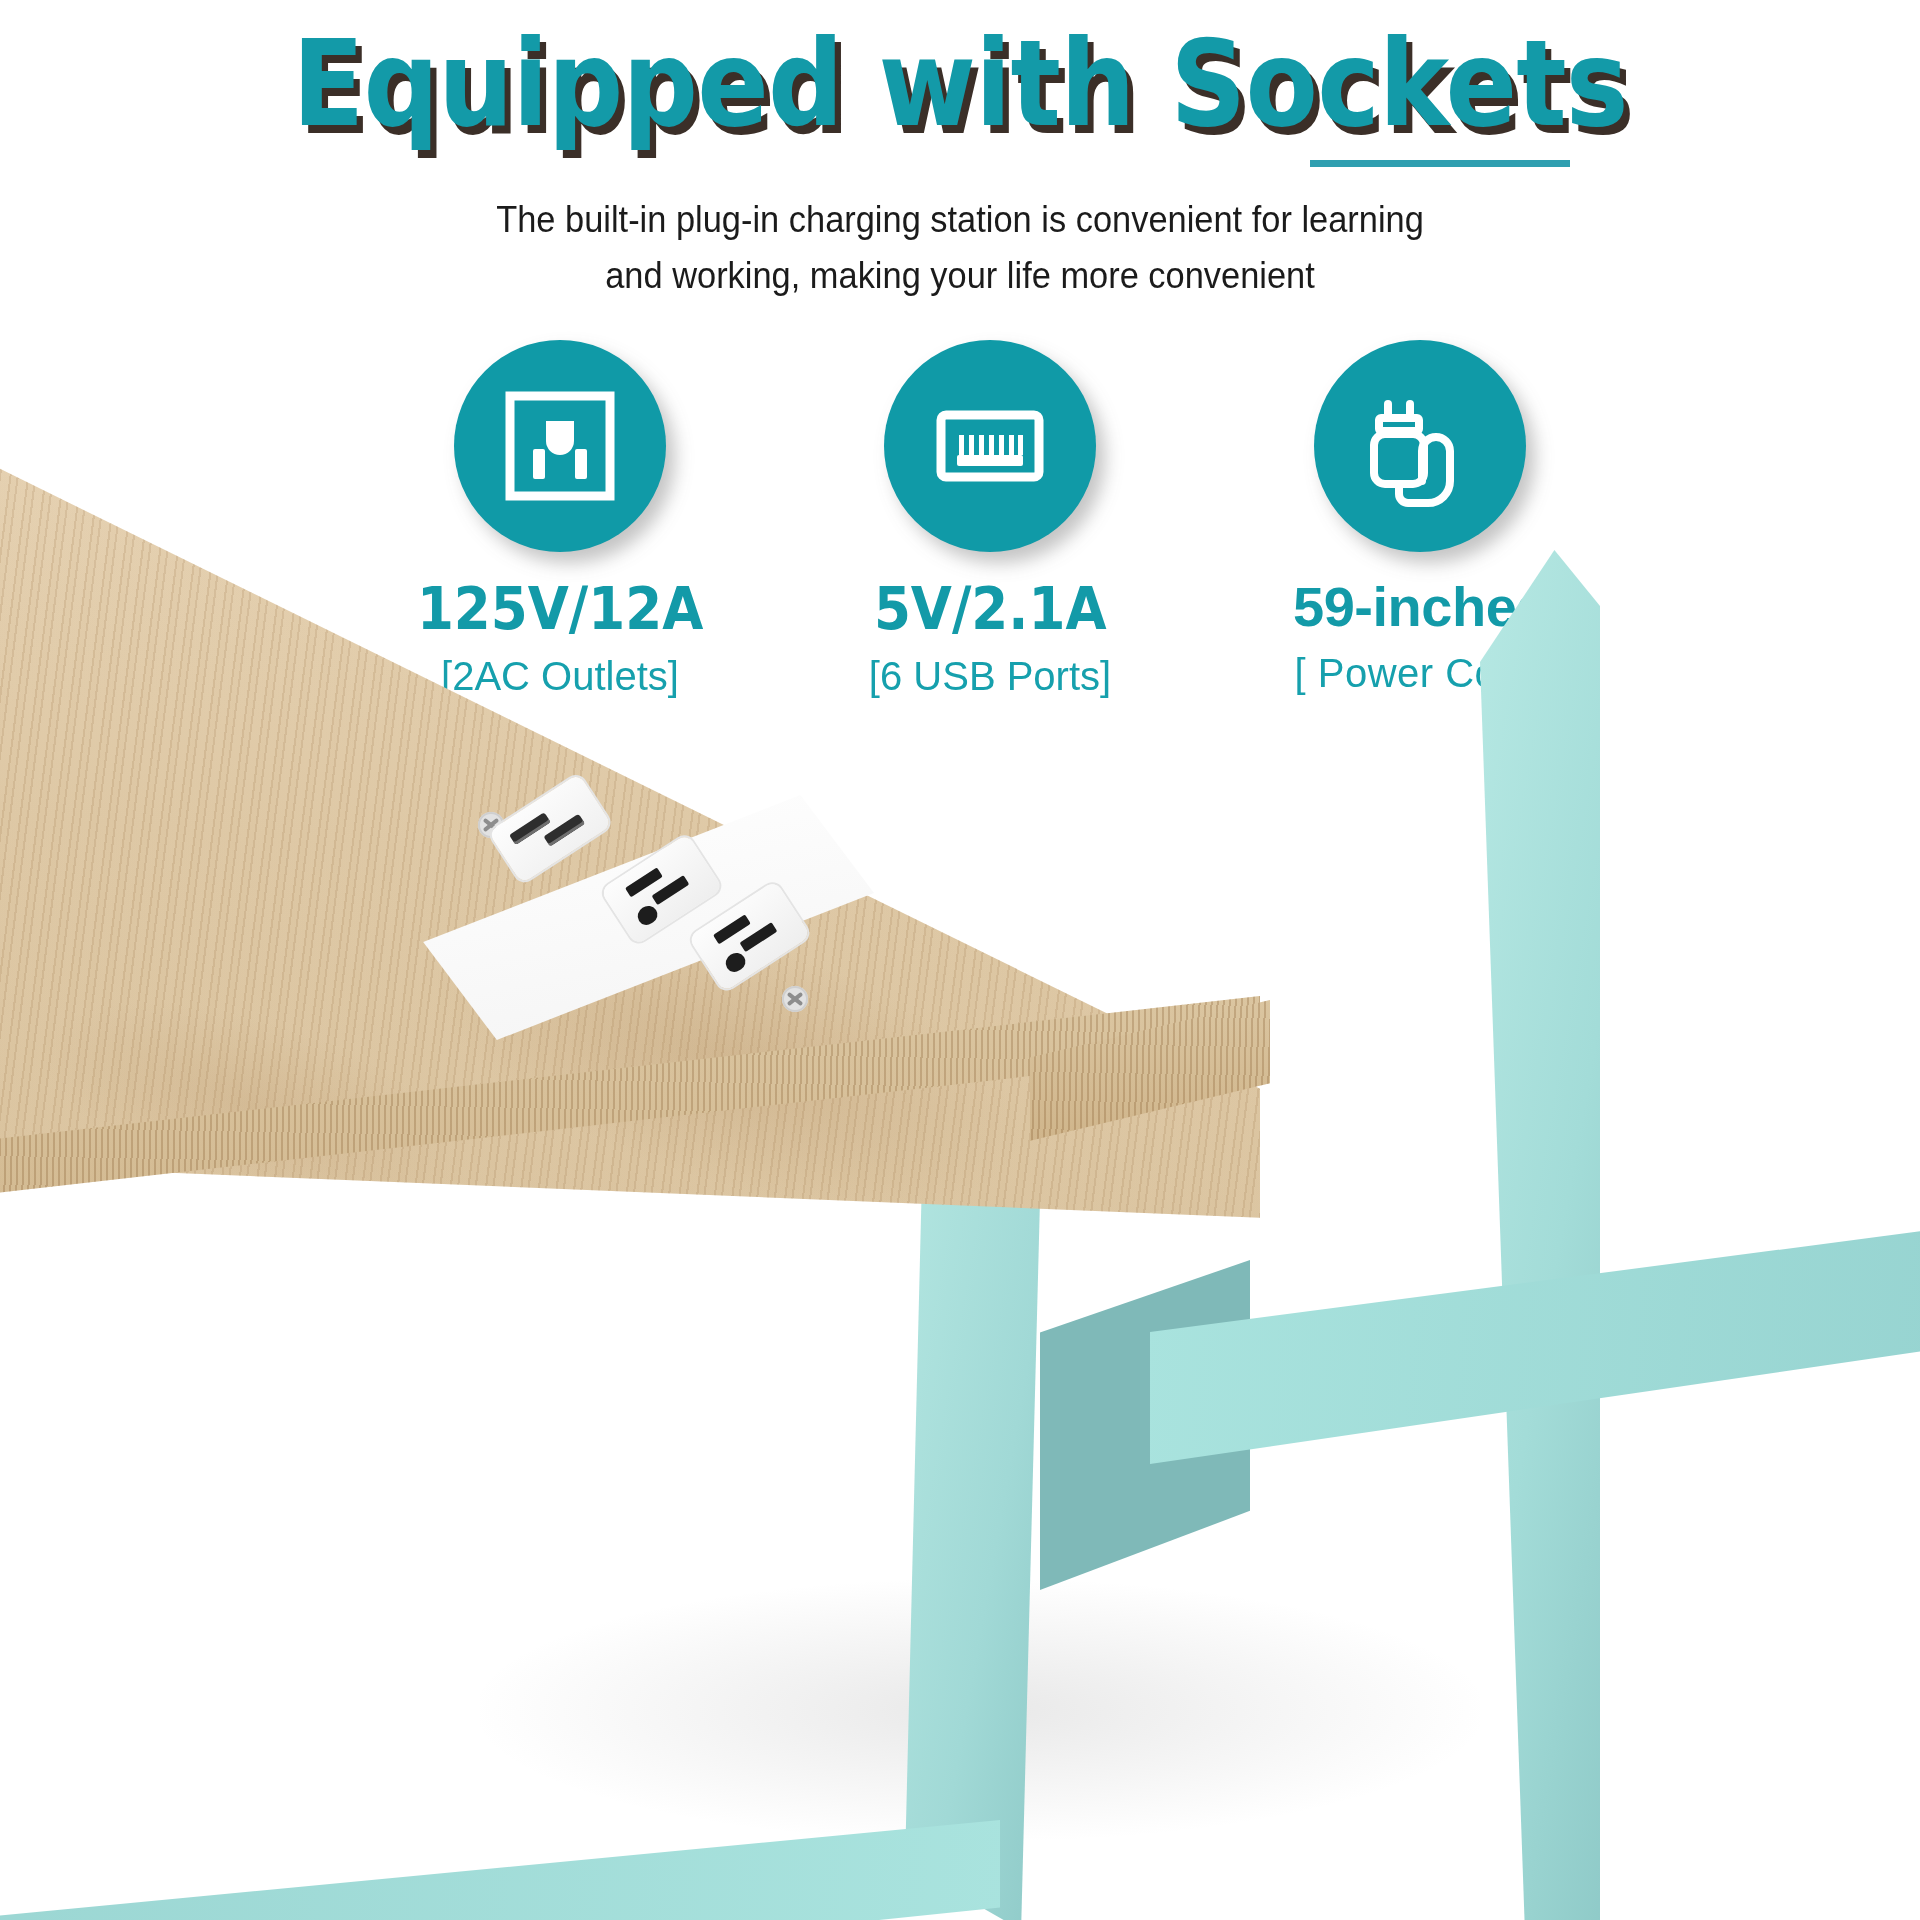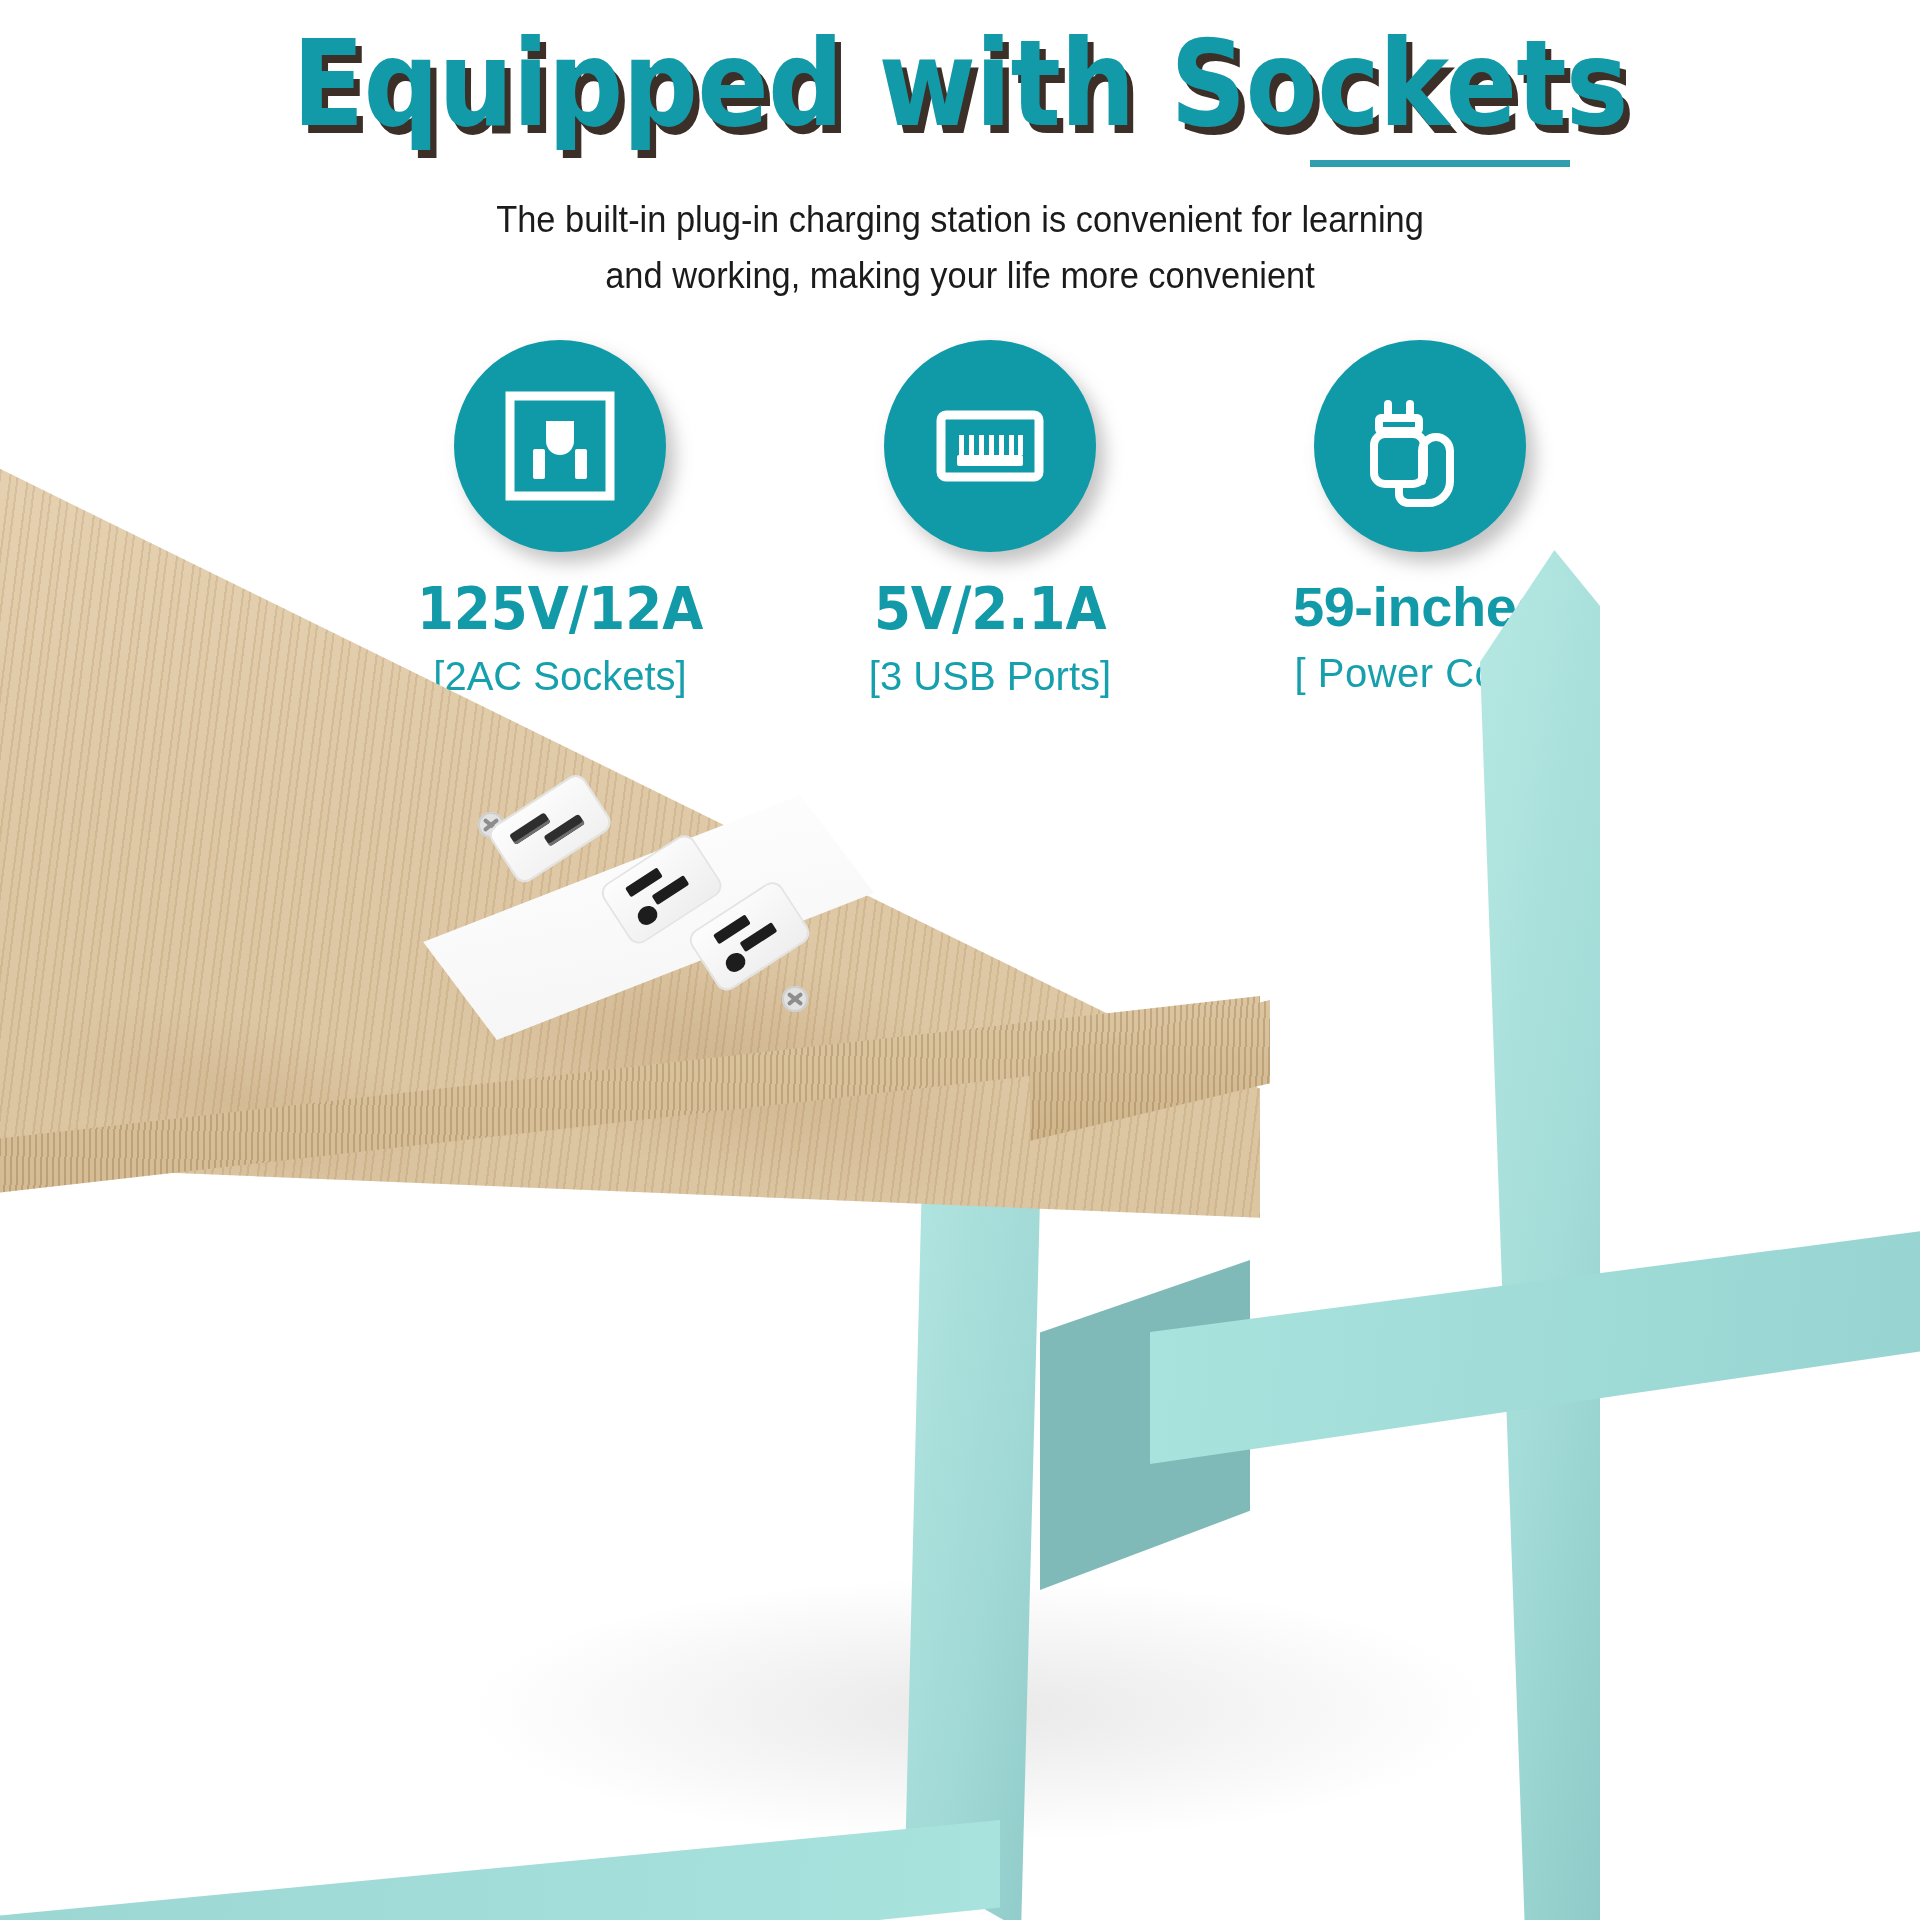--- a/index.html
+++ b/index.html
@@ -228,41 +228,41 @@
     <div class="feature">
       <div class="circle">
         <svg width="118" height="118" viewBox="0 0 118 118">
           <rect x="9" y="9" width="100" height="100" fill="none" stroke="#ffffff" stroke-width="9"></rect>
           <path d="M45 34 h28 v20 a14 14 0 0 1 -28 0 z" fill="#ffffff"></path>
           <rect x="32" y="62" width="12" height="30" rx="2" fill="#ffffff"></rect>
           <rect x="74" y="62" width="12" height="30" rx="2" fill="#ffffff"></rect>
         </svg>
       </div>
       <div class="feat-value">125V/12A</div>
-      <div class="feat-sub">[2AC Sockets]</div>
+      <div class="feat-sub">[2AC Outlets]</div>
     </div>
 
     <div class="feature">
       <div class="circle">
         <svg width="118" height="118" viewBox="0 0 118 118">
           <rect x="10" y="28" width="98" height="62" rx="5" fill="none" stroke="#ffffff" stroke-width="9"></rect>
           <rect x="26" y="68" width="66" height="11" rx="2" fill="#ffffff"></rect>
           <g fill="#ffffff">
             <rect x="28" y="48" width="5" height="20"></rect>
             <rect x="38" y="48" width="5" height="20"></rect>
             <rect x="48" y="48" width="5" height="20"></rect>
             <rect x="58" y="48" width="5" height="20"></rect>
             <rect x="68" y="48" width="5" height="20"></rect>
             <rect x="78" y="48" width="5" height="20"></rect>
             <rect x="87" y="48" width="5" height="20"></rect>
           </g>
         </svg>
       </div>
       <div class="feat-value">5V/2.1A</div>
-      <div class="feat-sub">[3 USB Ports]</div>
+      <div class="feat-sub">[6 USB Ports]</div>
     </div>
 
     <div class="feature wide">
       <div class="circle">
         <svg width="124" height="124" viewBox="0 0 124 124">
           <g fill="none" stroke="#ffffff" stroke-width="8" stroke-linecap="round" stroke-linejoin="round">
             <path d="M30 20 v14"></path>
             <path d="M52 20 v14"></path>
             <rect x="21" y="34" width="40" height="13" rx="2"></rect>
             <rect x="16" y="50" width="50" height="50" rx="11"></rect>

